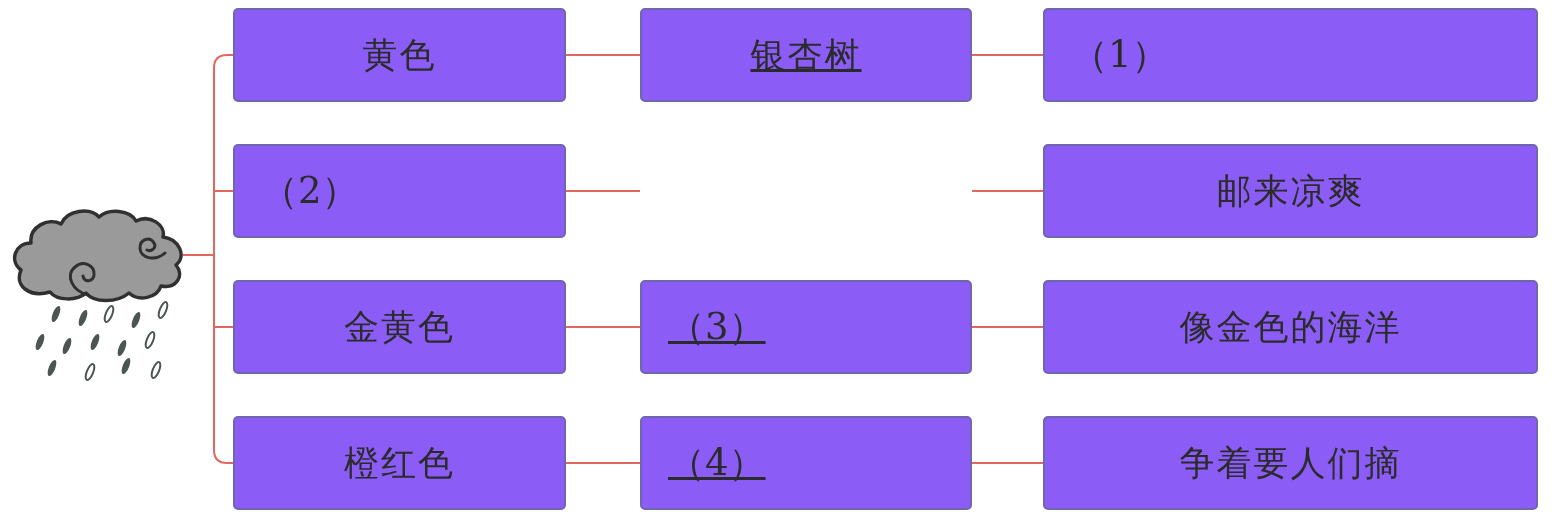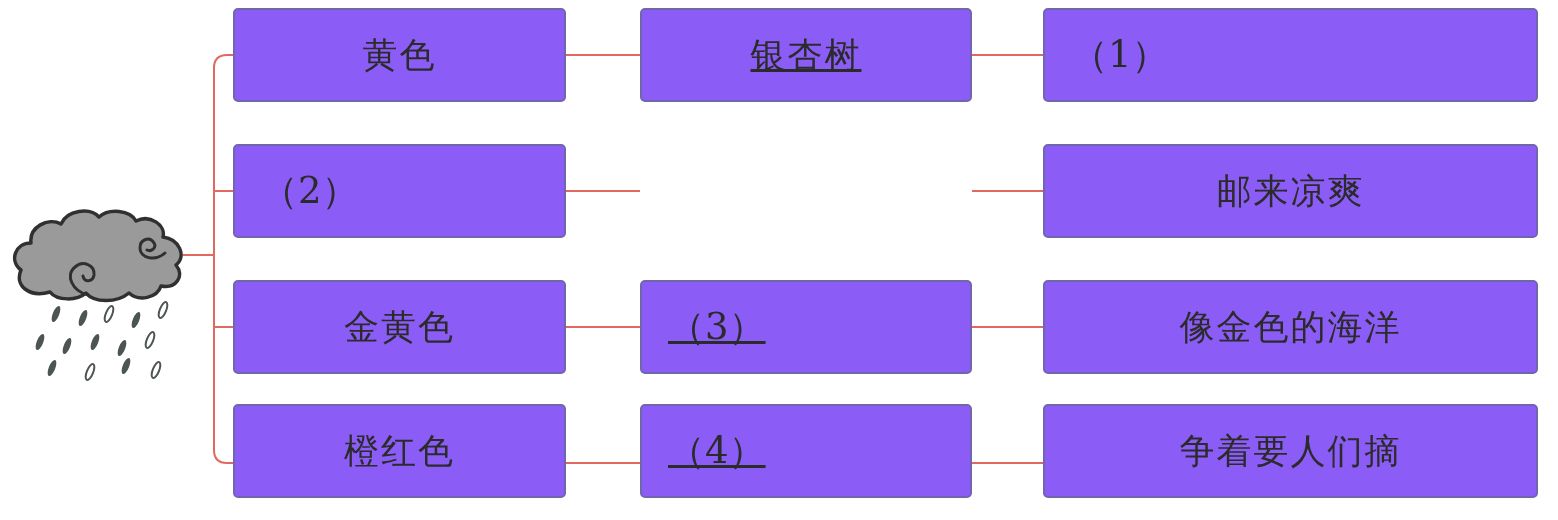--- a/index.html
+++ b/index.html
@@ -35,21 +35,21 @@
     color: var(--text, #2b2b2b);
     letter-spacing: 2px;
     white-space: nowrap;
   }
   .col1 { left: 233px; width: 333px; }
   .col2 { left: 640px; width: 332px; text-decoration: underline; }
   .col3 { left: 1043px; width: 495px; }
   .row1 { top: 8px; }
   .row2 { top: 144px; }
   .row3 { top: 280px; }
-  .row4 { top: 404px; text-align: center; }
+  .row4 { top: 416px; text-align: center; }
   .blank {
     justify-content: flex-start;
     padding-left: 26px;
     font-family: "DejaVu Serif", "Liberation Serif", serif;
     font-size: 37px;
     letter-spacing: 0;
   }
   .cloud-icon {
     position: absolute;
     left: 8px;

